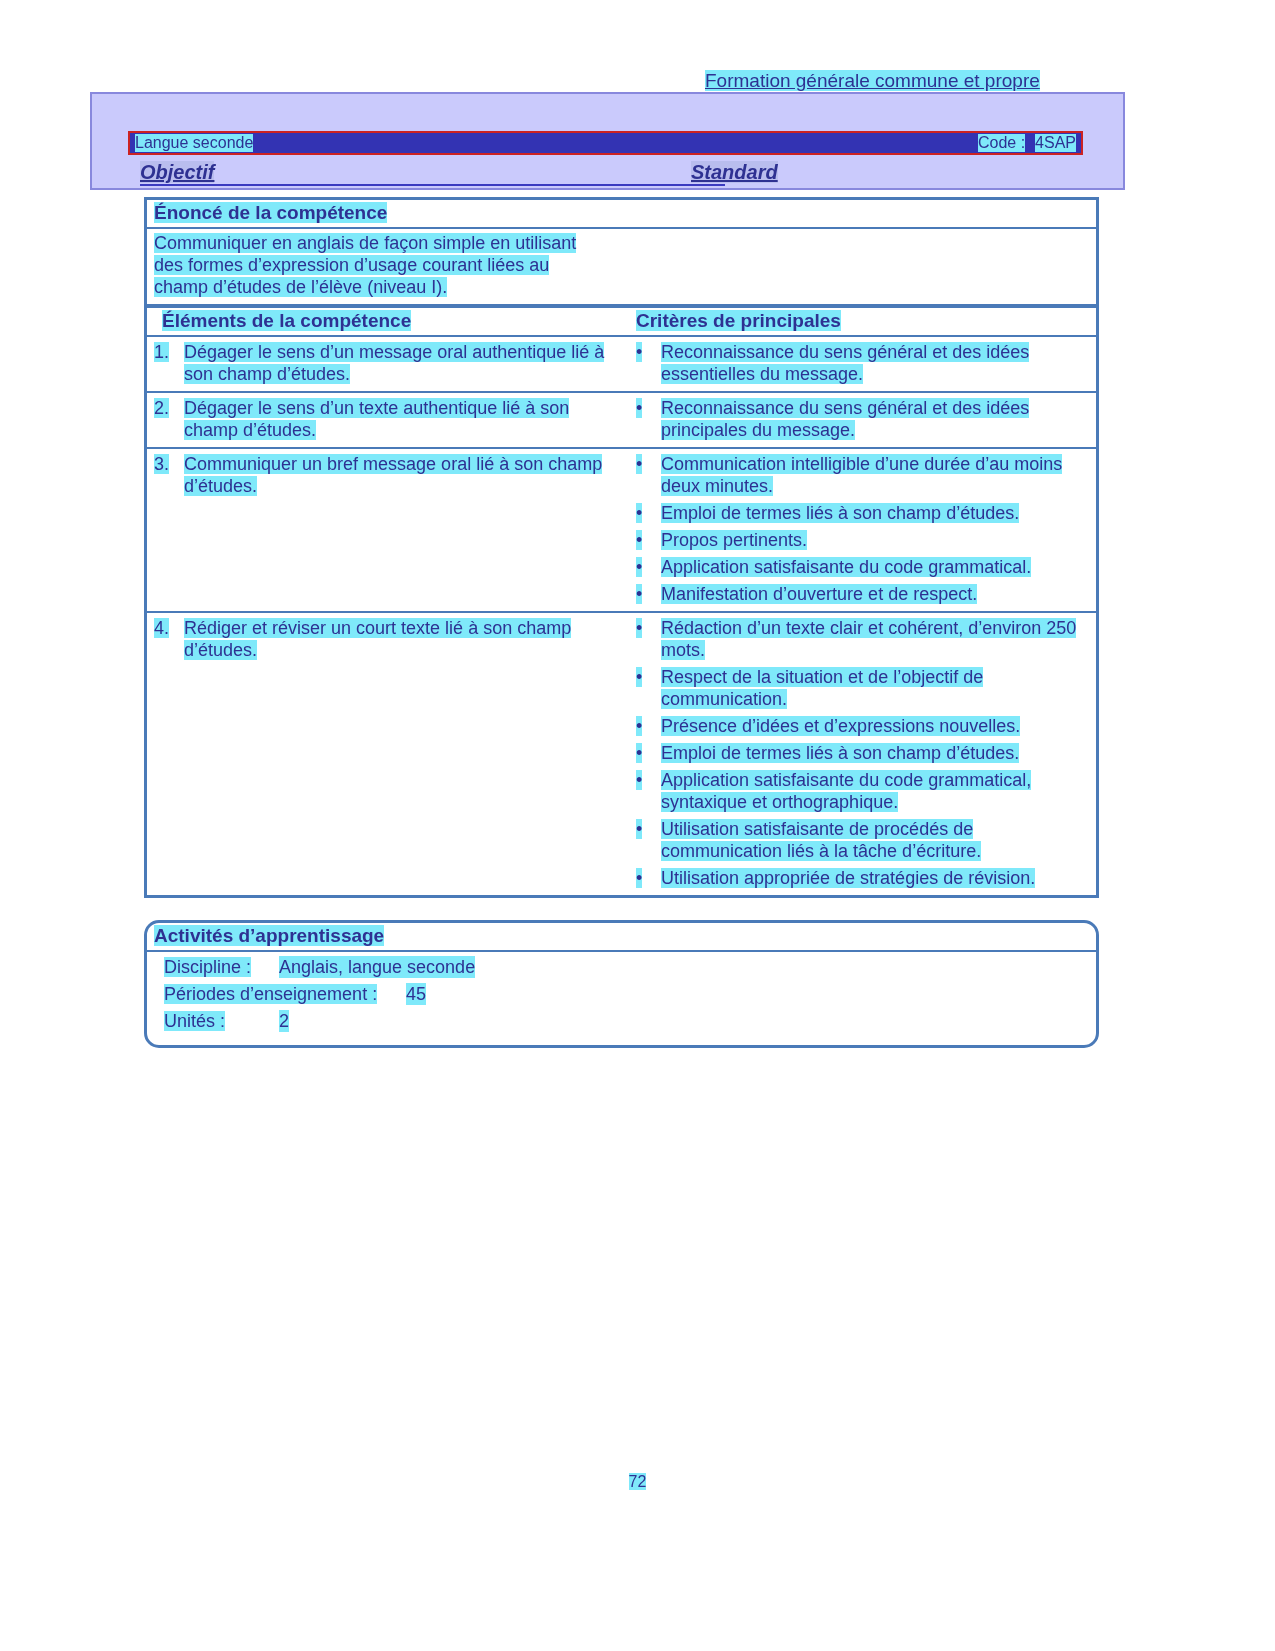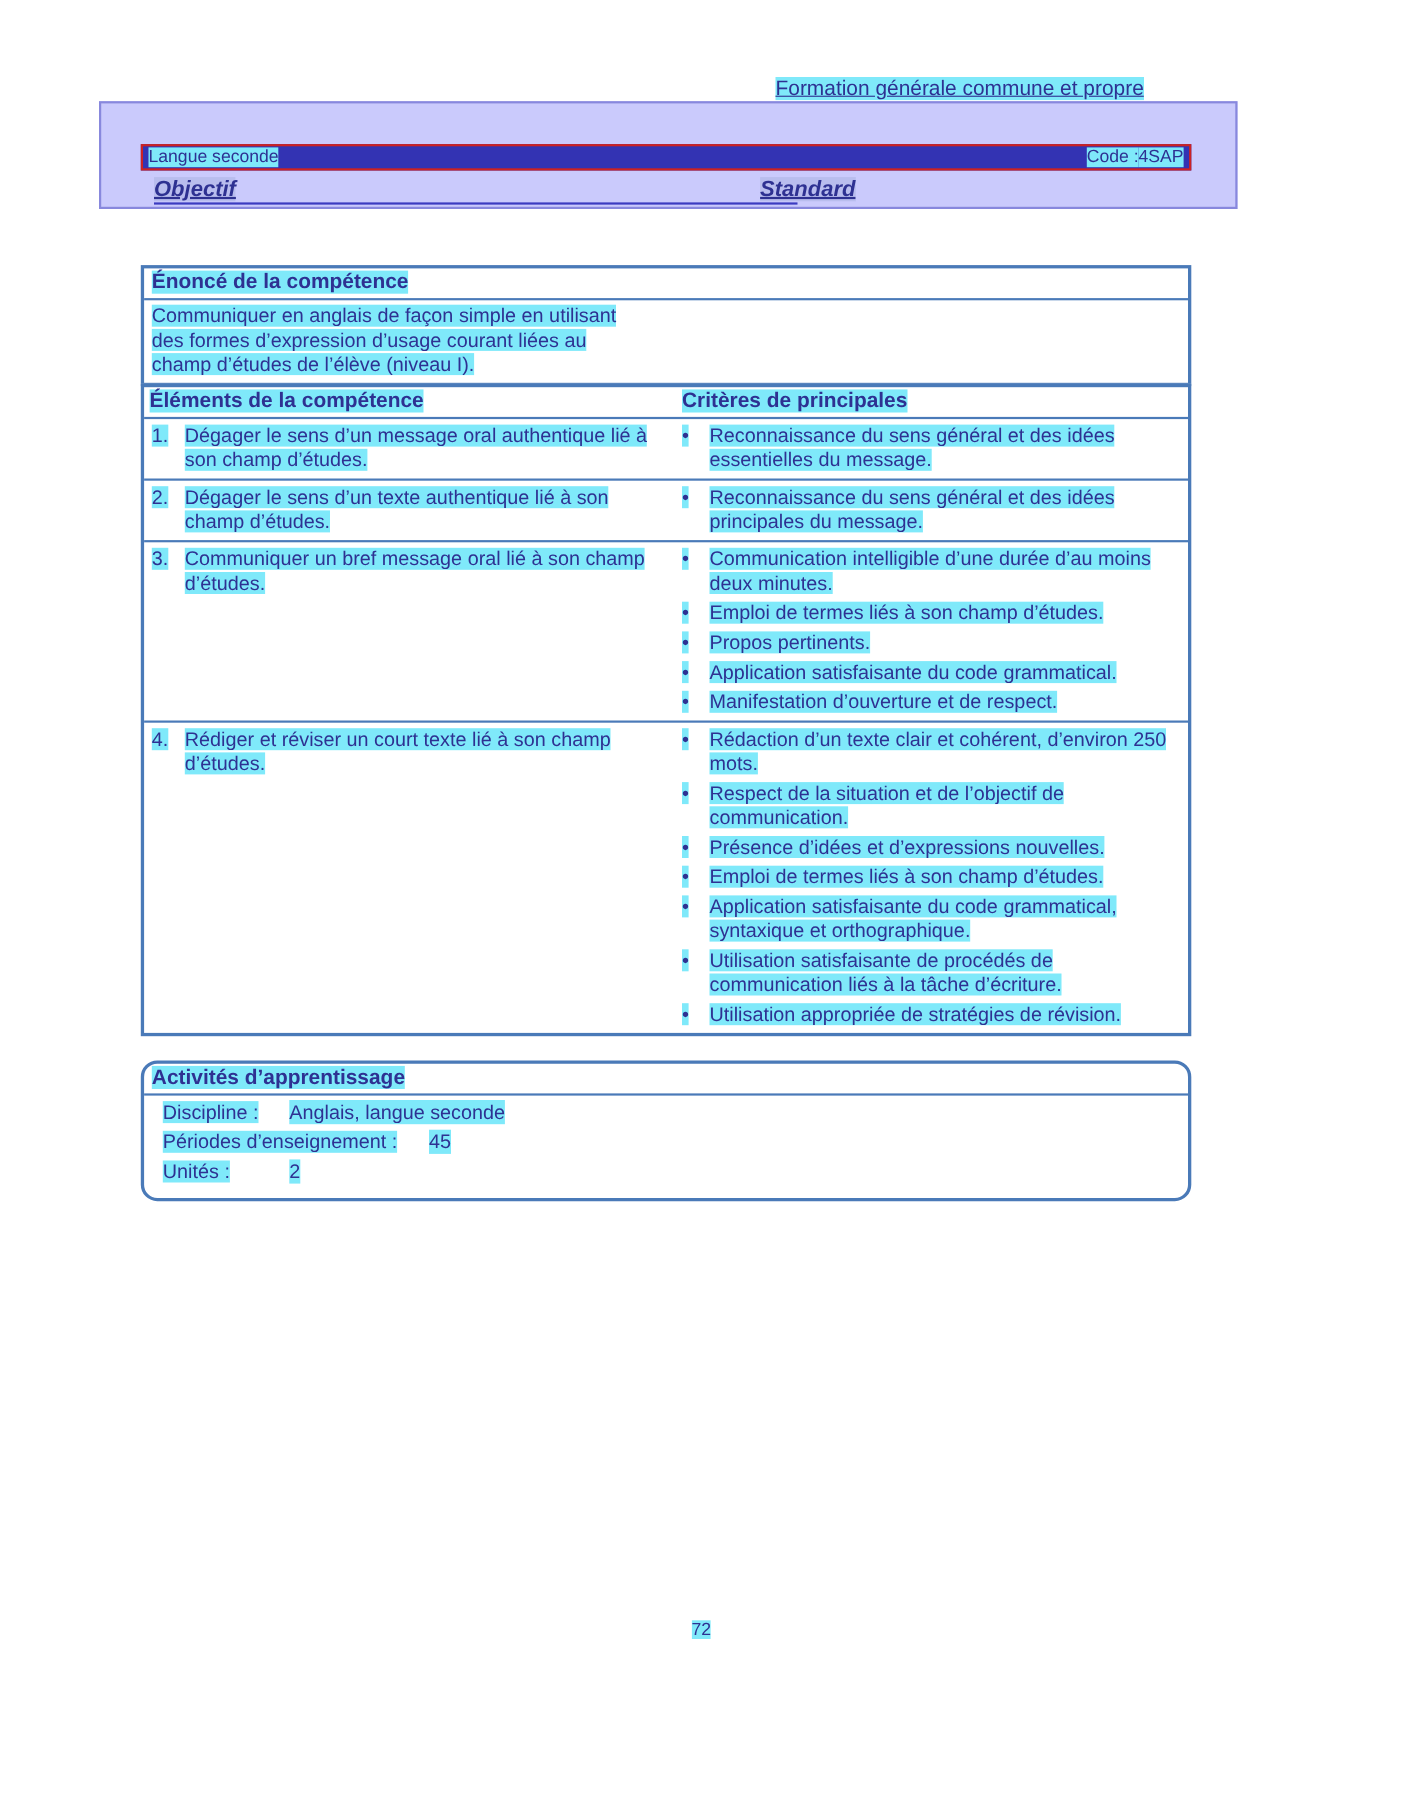--- a/index.html
+++ b/index.html
@@ -44,59 +44,58 @@
   }
   .banner {
     position:absolute; left:36px; top:37px;
     width:955px; height:24px;
     background:var(--banner-bg);
     border:2px solid var(--banner-border);
     display:flex; justify-content:space-between; align-items:center;
     padding:0 5px;
     font-size:16px; line-height:18px;
   }
-  .code-group { display:flex; }
+  .code-group { display:flex; gap:10px; }
   .obj-std-row {
     position:absolute; left:48px; top:66px;
     width:585px; height:26px;
     border-bottom:2px solid var(--rule-blue);
     font-size:20px; line-height:24px;
     font-weight:bold; font-style:italic;
   }
   .obj-std-row .obj { position:absolute; left:0; top:0; }
   .obj-std-row .std { position:absolute; left:503px; top:0;margin-left:48px; }
   .lhl { background:var(--label-highlight); text-decoration:underline; }
 
   
   .tbox {
-    position:absolute; left:128px; width:955px;
+    position:absolute; left:144px; width:955px;
     border:3px solid var(--table-border);
     background:#ffffff;
-    margin-top:44px;
   }
   .tbox-header {
     font-size:19px; line-height:22px; font-weight:bold;
     padding:2px 7px 3px;
     border-bottom:2px solid var(--table-border);
   }
 
   
   #enonce-box { top:197px; }
   .enonce-body { padding:3px 7px 6px; }
   .enonce-width { display:block; max-width:447px; }
 
   
   #comp-box { top:305px; }
   .comp-header {
     display:grid; grid-template-columns:489px 1fr;
     font-size:19px; line-height:22px; font-weight:bold;
     padding:2px 0 3px;
     border-bottom:2px solid var(--table-border);
   }
-  .comp-header .col1h { padding-left:5px; }
+  .comp-header .col1h { padding-left:15px; }
   .comp-row {
     display:grid; grid-template-columns:489px 1fr;
     padding:4px 0 6px;
   }
   .comp-row + .comp-row { border-top:2px solid var(--table-border); }
   .cell-el { display:flex; padding-left:7px; align-items:flex-start; }
   .cell-el .num { flex:none; width:30px; }
   .cell-el .el-text { max-width:425px; }
   .crit { display:flex; align-items:flex-start; }
   .crit + .crit { margin-top:5px; }

